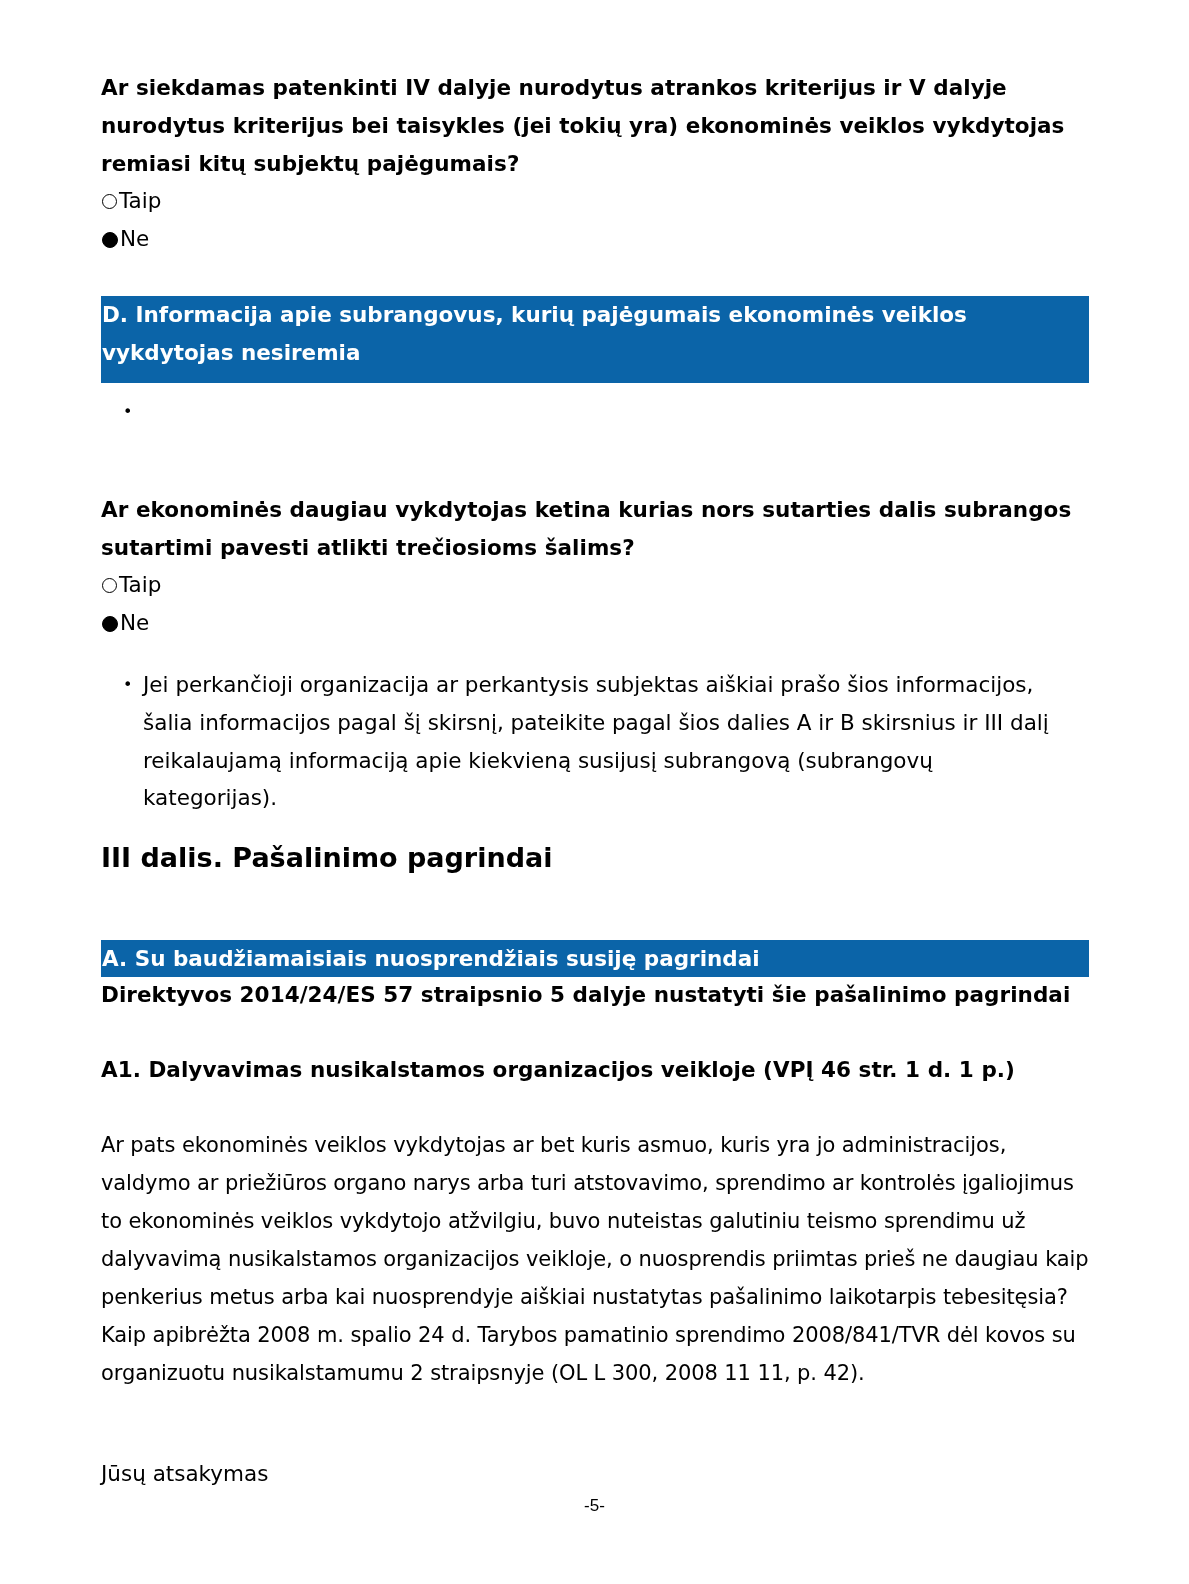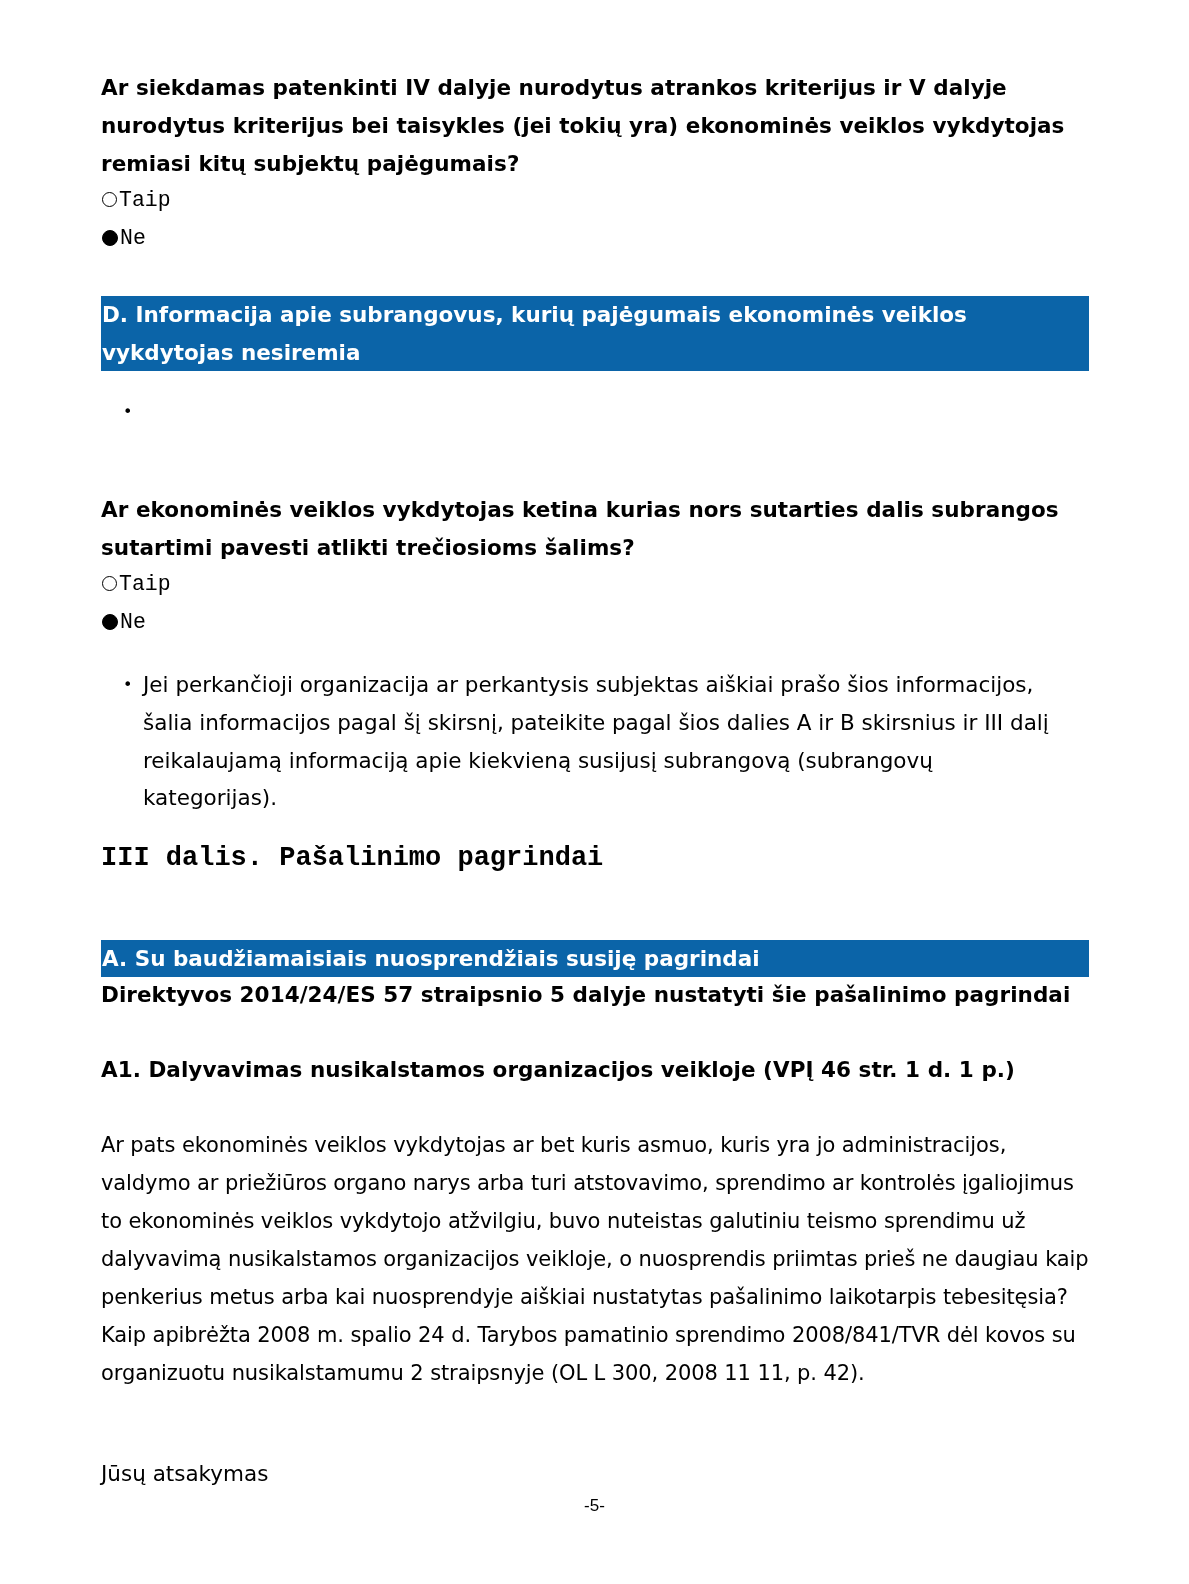--- a/index.html
+++ b/index.html
@@ -26,21 +26,20 @@
       font-weight: bold;
       font-size: 21.5px;
       line-height: 37.8px;
       width: 988px;
       letter-spacing: 0.05px;
     }
     .radio {
       font-size: 21.5px;
       line-height: 37.8px;
       white-space: nowrap;
-      font-family: Liberation Mono, monospace;
     }
     .radio .glyph {
       display: inline-block;
       width: 15px;
       height: 15px;
       border-radius: 50%;
       box-sizing: border-box;
       vertical-align: -1px;
       margin-right: 2px;
       margin-left: 1px;
@@ -106,41 +105,41 @@
 
   <div class="abs q" style="top:69px;">Ar siekdamas patenkinti IV dalyje nurodytus atrankos kriterijus ir V dalyje nurodytus kriterijus bei taisykles (jei tokių yra) ekonominės veiklos vykdytojas remiasi kitų subjektų pajėgumais?</div>
 
   <div class="abs radio radio-row" style="top:182px;">
     <span class="glyph empty"></span><span>Taip</span>
   </div>
   <div class="abs radio radio-row" style="top:220px;">
     <span class="glyph filled"></span><span>Ne</span>
   </div>
 
-  <div class="abs band" style="top:296px; height:75px;">D. Informacija apie subrangovus, kurių pajėgumais ekonominės veiklos vykdytojas nesiremia</div>
+  <div class="abs band" style="top:296px; height:87px;">D. Informacija apie subrangovus, kurių pajėgumais ekonominės veiklos vykdytojas nesiremia</div>
 
   <div class="bullet-item" style="top:393px;">
     <span class="dot">•</span>
   </div>
 
-  <div class="abs q" style="top:491px;">Ar ekonominės veiklos vykdytojas ketina kurias nors sutarties dalis subrangos sutartimi pavesti atlikti trečiosioms šalims?</div>
+  <div class="abs q" style="top:491px;">Ar ekonominės daugiau vykdytojas ketina kurias nors sutarties dalis subrangos sutartimi pavesti atlikti trečiosioms šalims?</div>
 
   <div class="abs radio radio-row" style="top:566px;">
     <span class="glyph empty"></span><span>Taip</span>
   </div>
   <div class="abs radio radio-row" style="top:604px;">
     <span class="glyph filled"></span><span>Ne</span>
   </div>
 
   <div class="bullet-item" style="top:666px;">
     <span class="dot">•</span>
     <span>Jei perkančioji organizacija ar perkantysis subjektas aiškiai prašo šios informacijos, šalia informacijos pagal šį skirsnį, pateikite pagal šios dalies A ir B skirsnius ir III dalį reikalaujamą informaciją apie kiekvieną susijusį subrangovą (subrangovų kategorijas).</span>
   </div>
 
-  <div class="abs h2" style="top:838px;font-family:Liberation Mono, monospace;">III dalis. Pašalinimo pagrindai</div>
+  <div class="abs h2" style="top:838px;">III dalis. Pašalinimo pagrindai</div>
 
   <div class="abs band" style="top:940px; height:37px;">A. Su baudžiamaisiais nuosprendžiais susiję pagrindai</div>
 
   <div class="abs q" style="top:976px;">Direktyvos 2014/24/ES 57 straipsnio 5 dalyje nustatyti šie pašalinimo pagrindai</div>
 
   <div class="abs q" style="top:1051px;">A1. Dalyvavimas nusikalstamos organizacijos veikloje (VPĮ 46 str. 1 d. 1 p.)</div>
 
   <div class="abs body-text" style="top:1126px;">Ar pats ekonominės veiklos vykdytojas ar bet kuris asmuo, kuris yra jo administracijos, valdymo ar priežiūros organo narys arba turi atstovavimo, sprendimo ar kontrolės įgaliojimus to ekonominės veiklos vykdytojo atžvilgiu, buvo nuteistas galutiniu teismo sprendimu už dalyvavimą nusikalstamos organizacijos veikloje, o nuosprendis priimtas prieš ne daugiau kaip penkerius metus arba kai nuosprendyje aiškiai nustatytas pašalinimo laikotarpis tebesitęsia? Kaip apibrėžta 2008 m. spalio 24 d. Tarybos pamatinio sprendimo 2008/841/TVR dėl kovos su organizuotu nusikalstamumu 2 straipsnyje (OL L 300, 2008 11 11, p. 42).</div>
 
   <div class="abs answer" style="top:1435px;">Jūsų atsakymas</div>

